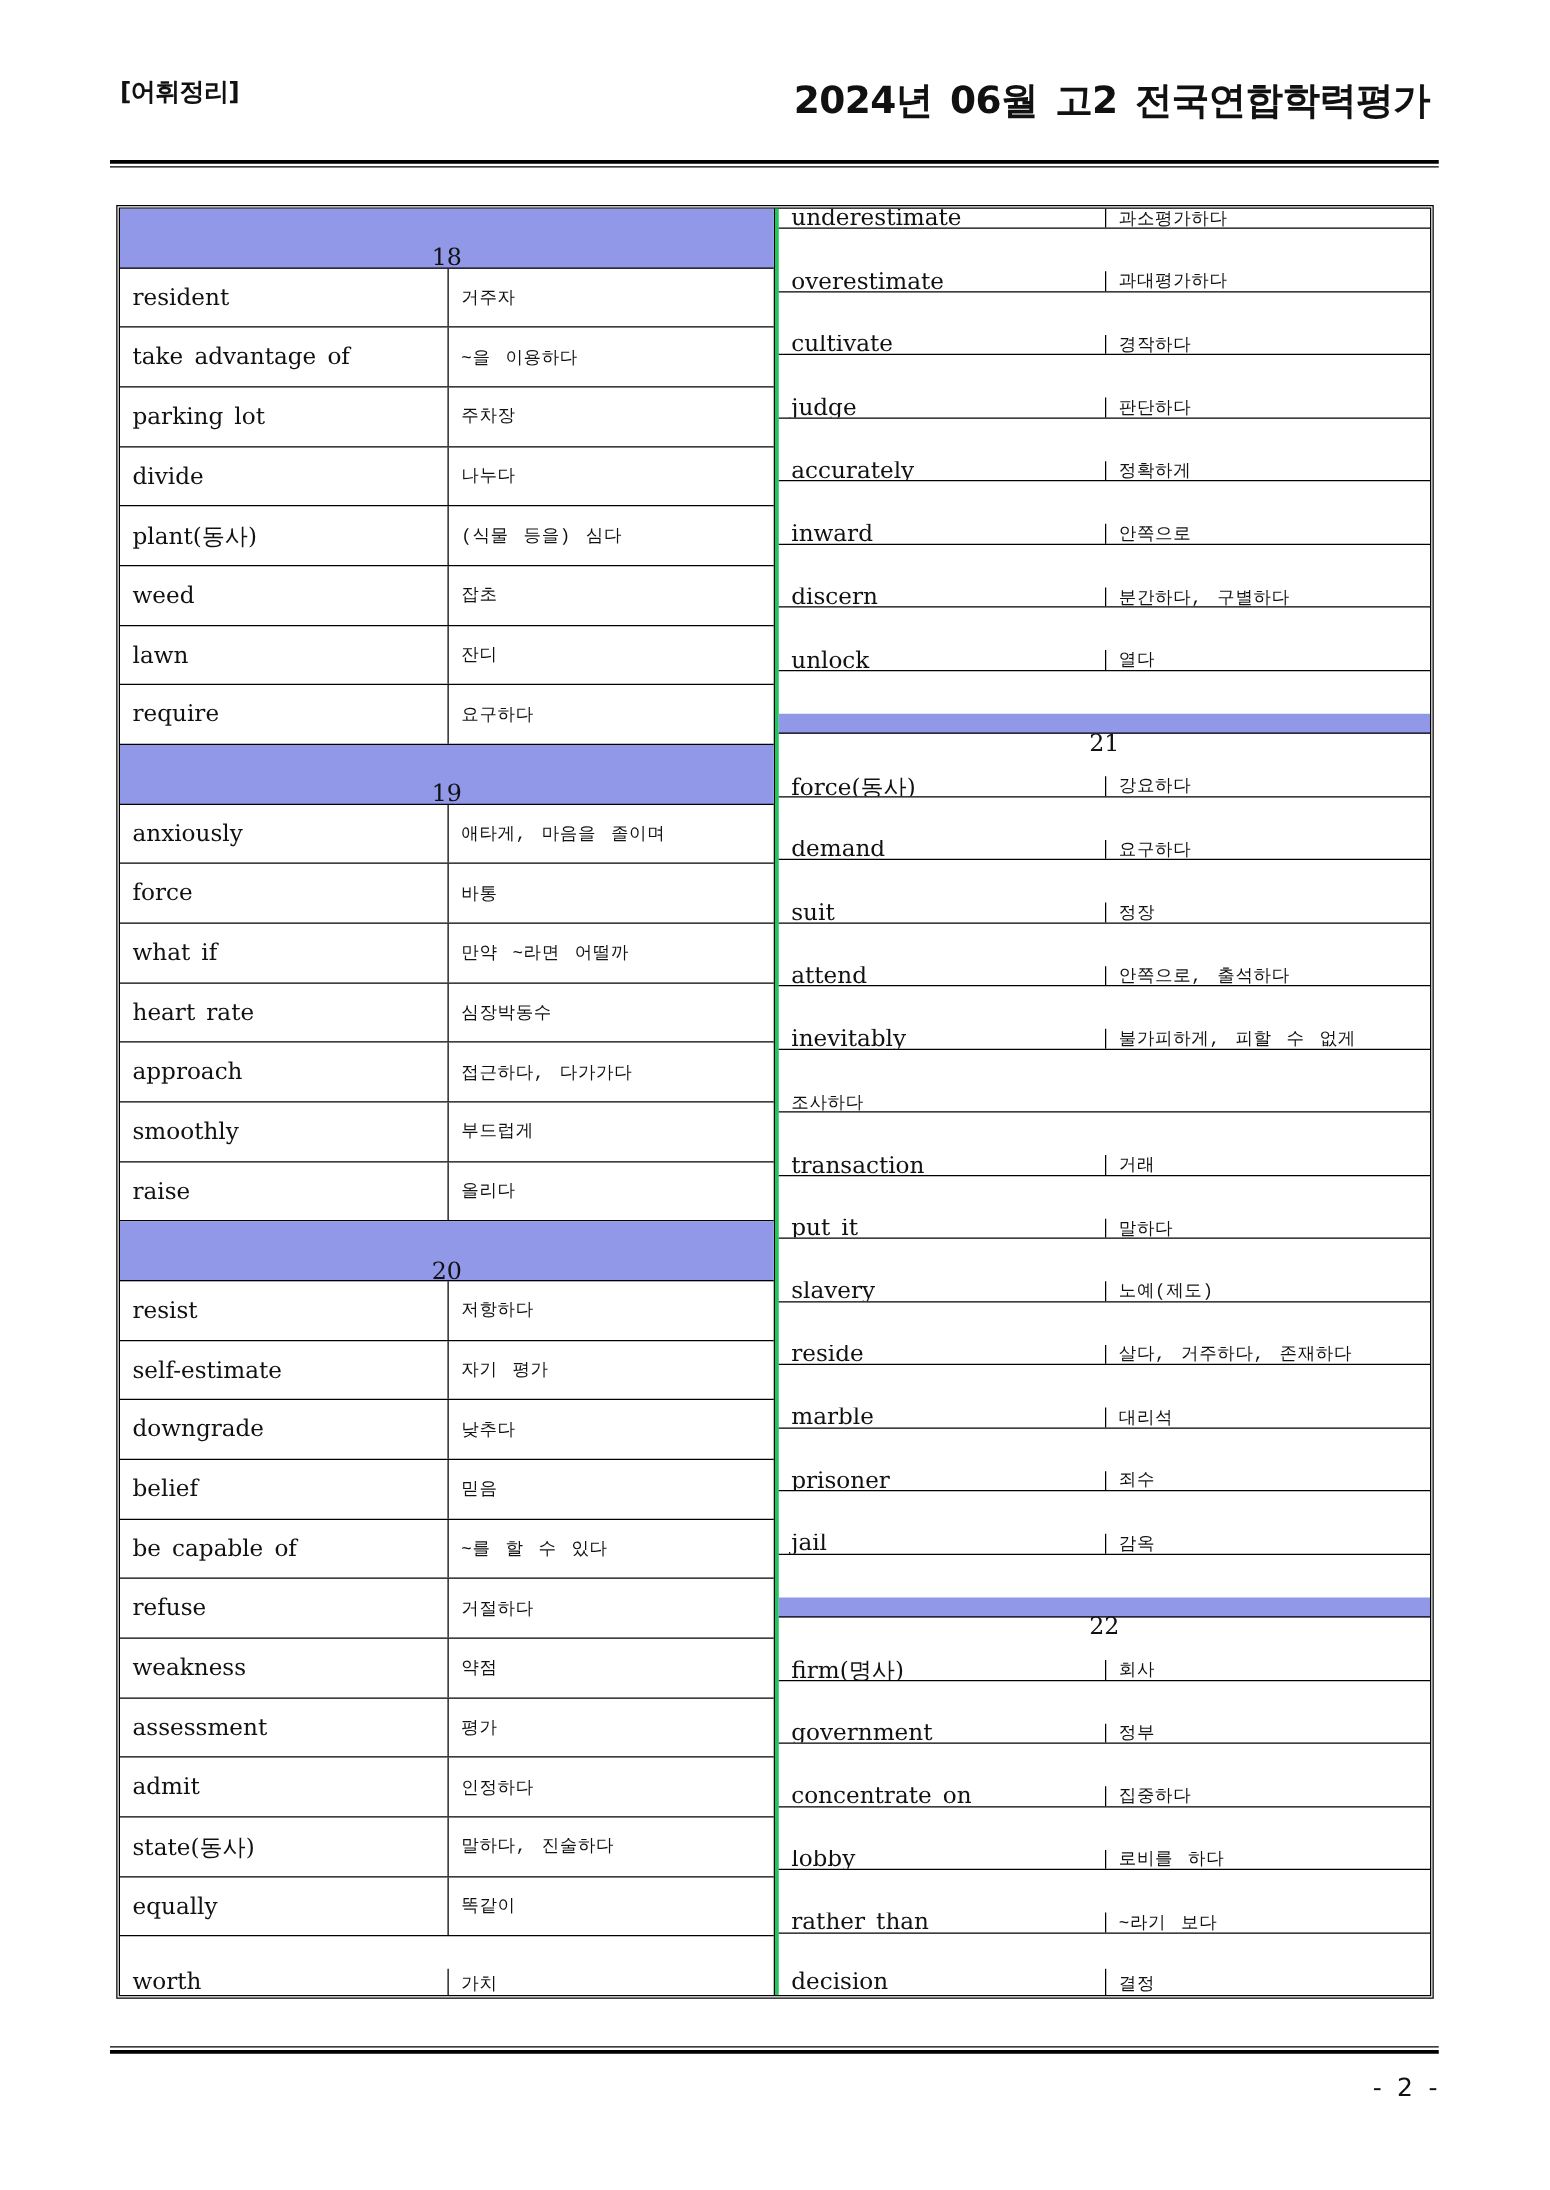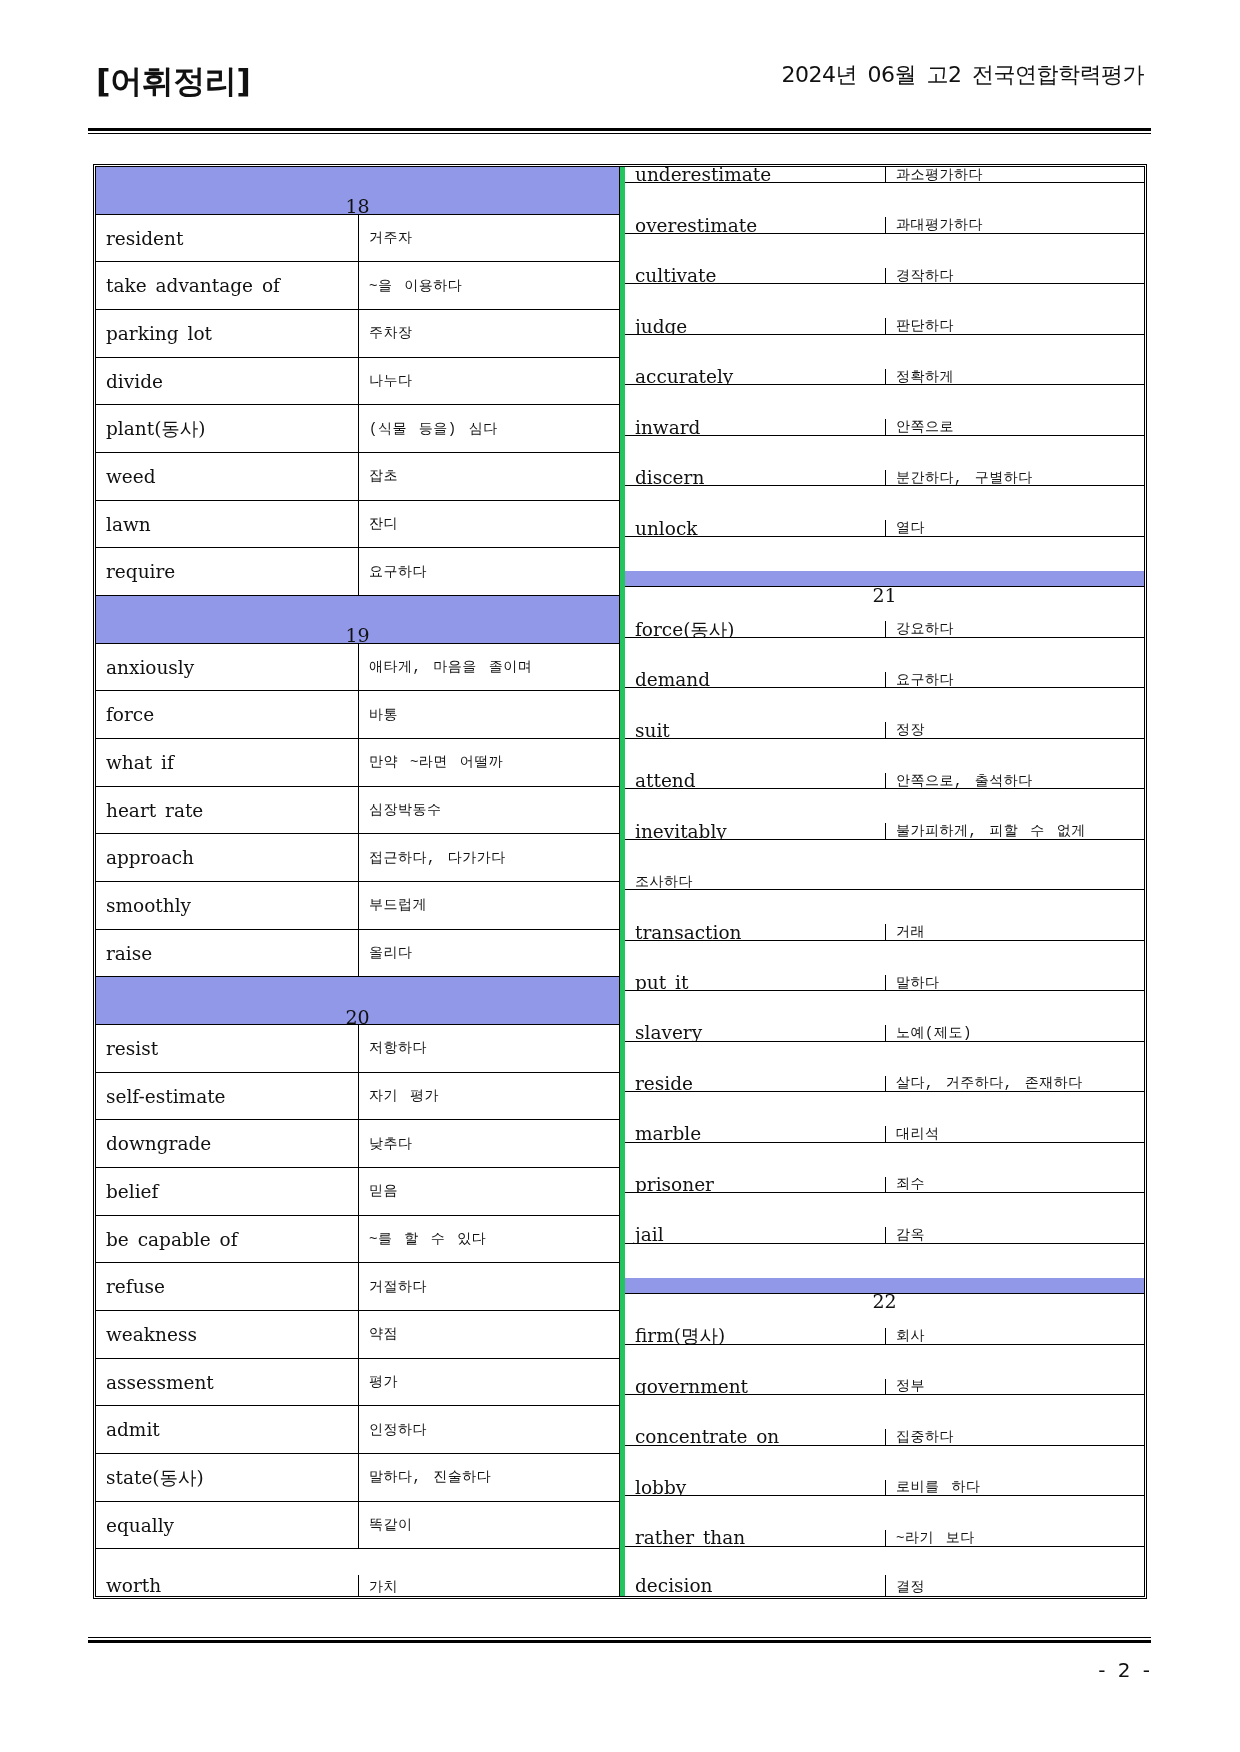--- a/index.html
+++ b/index.html
@@ -1,29 +1,29 @@
 <!DOCTYPE html>
 <html><head>
 <meta charset="utf-8">
 <style>
   html, body { margin: 0; padding: 0; background: #ffffff; }
   body { width: 1240px; height: 1752px; position: relative; overflow: hidden;
          font-family: "DejaVu Serif", "Liberation Serif", serif; color: #111; }
   .hdr-left { position: absolute; left: 96px; top: 60px; font-family: "DejaVu Sans", "Liberation Sans", sans-serif;
-              font-weight: bold; font-size: 32px; letter-spacing: -0.5px; }
+              font-weight: bold; font-size: 20px; letter-spacing: -0.5px; }
   .hdr-right { position: absolute; right: 96px; top: 60px; font-family: "DejaVu Sans", "Liberation Sans", sans-serif;
-               font-weight: normal; font-size: 22px; letter-spacing: -0.5px; word-spacing: 4px; text-align: center; }
+               font-weight: bold; font-size: 30px; letter-spacing: -0.5px; word-spacing: 4px; text-align: center; }
   .rule { position: absolute; left: 88px; width: 1063px; height: 6px; box-sizing: border-box; }
   .rule.top { top: 128px; border-top: 3px solid #000; border-bottom: 1px solid #000; height: 6px; }
   .rule.bot { top: 1637px; border-top: 1px solid #000; border-bottom: 3px solid #000; height: 6px; }
   .vocab { position: absolute; left: 93px; top: 164px; width: 1054px; height: 1435px;
            border: 3px double #000; box-sizing: border-box; display: flex; }
   .half { width: 50%; display: flex; flex-direction: column; box-sizing: border-box; }
   .half.left { border-right: 1px solid #000; }
-  .half.right { border-left: 5px solid #22c55e; gap: 34px; }
+  .half.right { border-left: 3px solid #22c55e; gap: 34px; }
   .row { flex: 1 1 0; display: flex; border-bottom: 1px solid #000; box-sizing: border-box; min-height: 0; }
   .row:last-child { border-bottom: none; align-items: flex-end; }
   .cell { display: flex; align-items: center; padding-left: 10px; font-size: 18.5px; box-sizing: border-box;
           white-space: nowrap; overflow: hidden; word-spacing: 3px; }
   .cell.en { width: 50.3%; border-right: 1px solid #000; }
   .cell.ko { flex: 1; font-family: Liberation Mono, monospace; font-size: 14px; letter-spacing: 0.5px; }
   .row.section { background: #9198e8; justify-content: center; align-items: center; }
   .row.section .num { font-size: 19px; margin-top: 32px; }
   .pagenum { position: absolute; right: 90px; top: 1658px; font-family: "DejaVu Sans", "Liberation Sans", sans-serif;
              font-size: 20px; word-spacing: 6px; }

